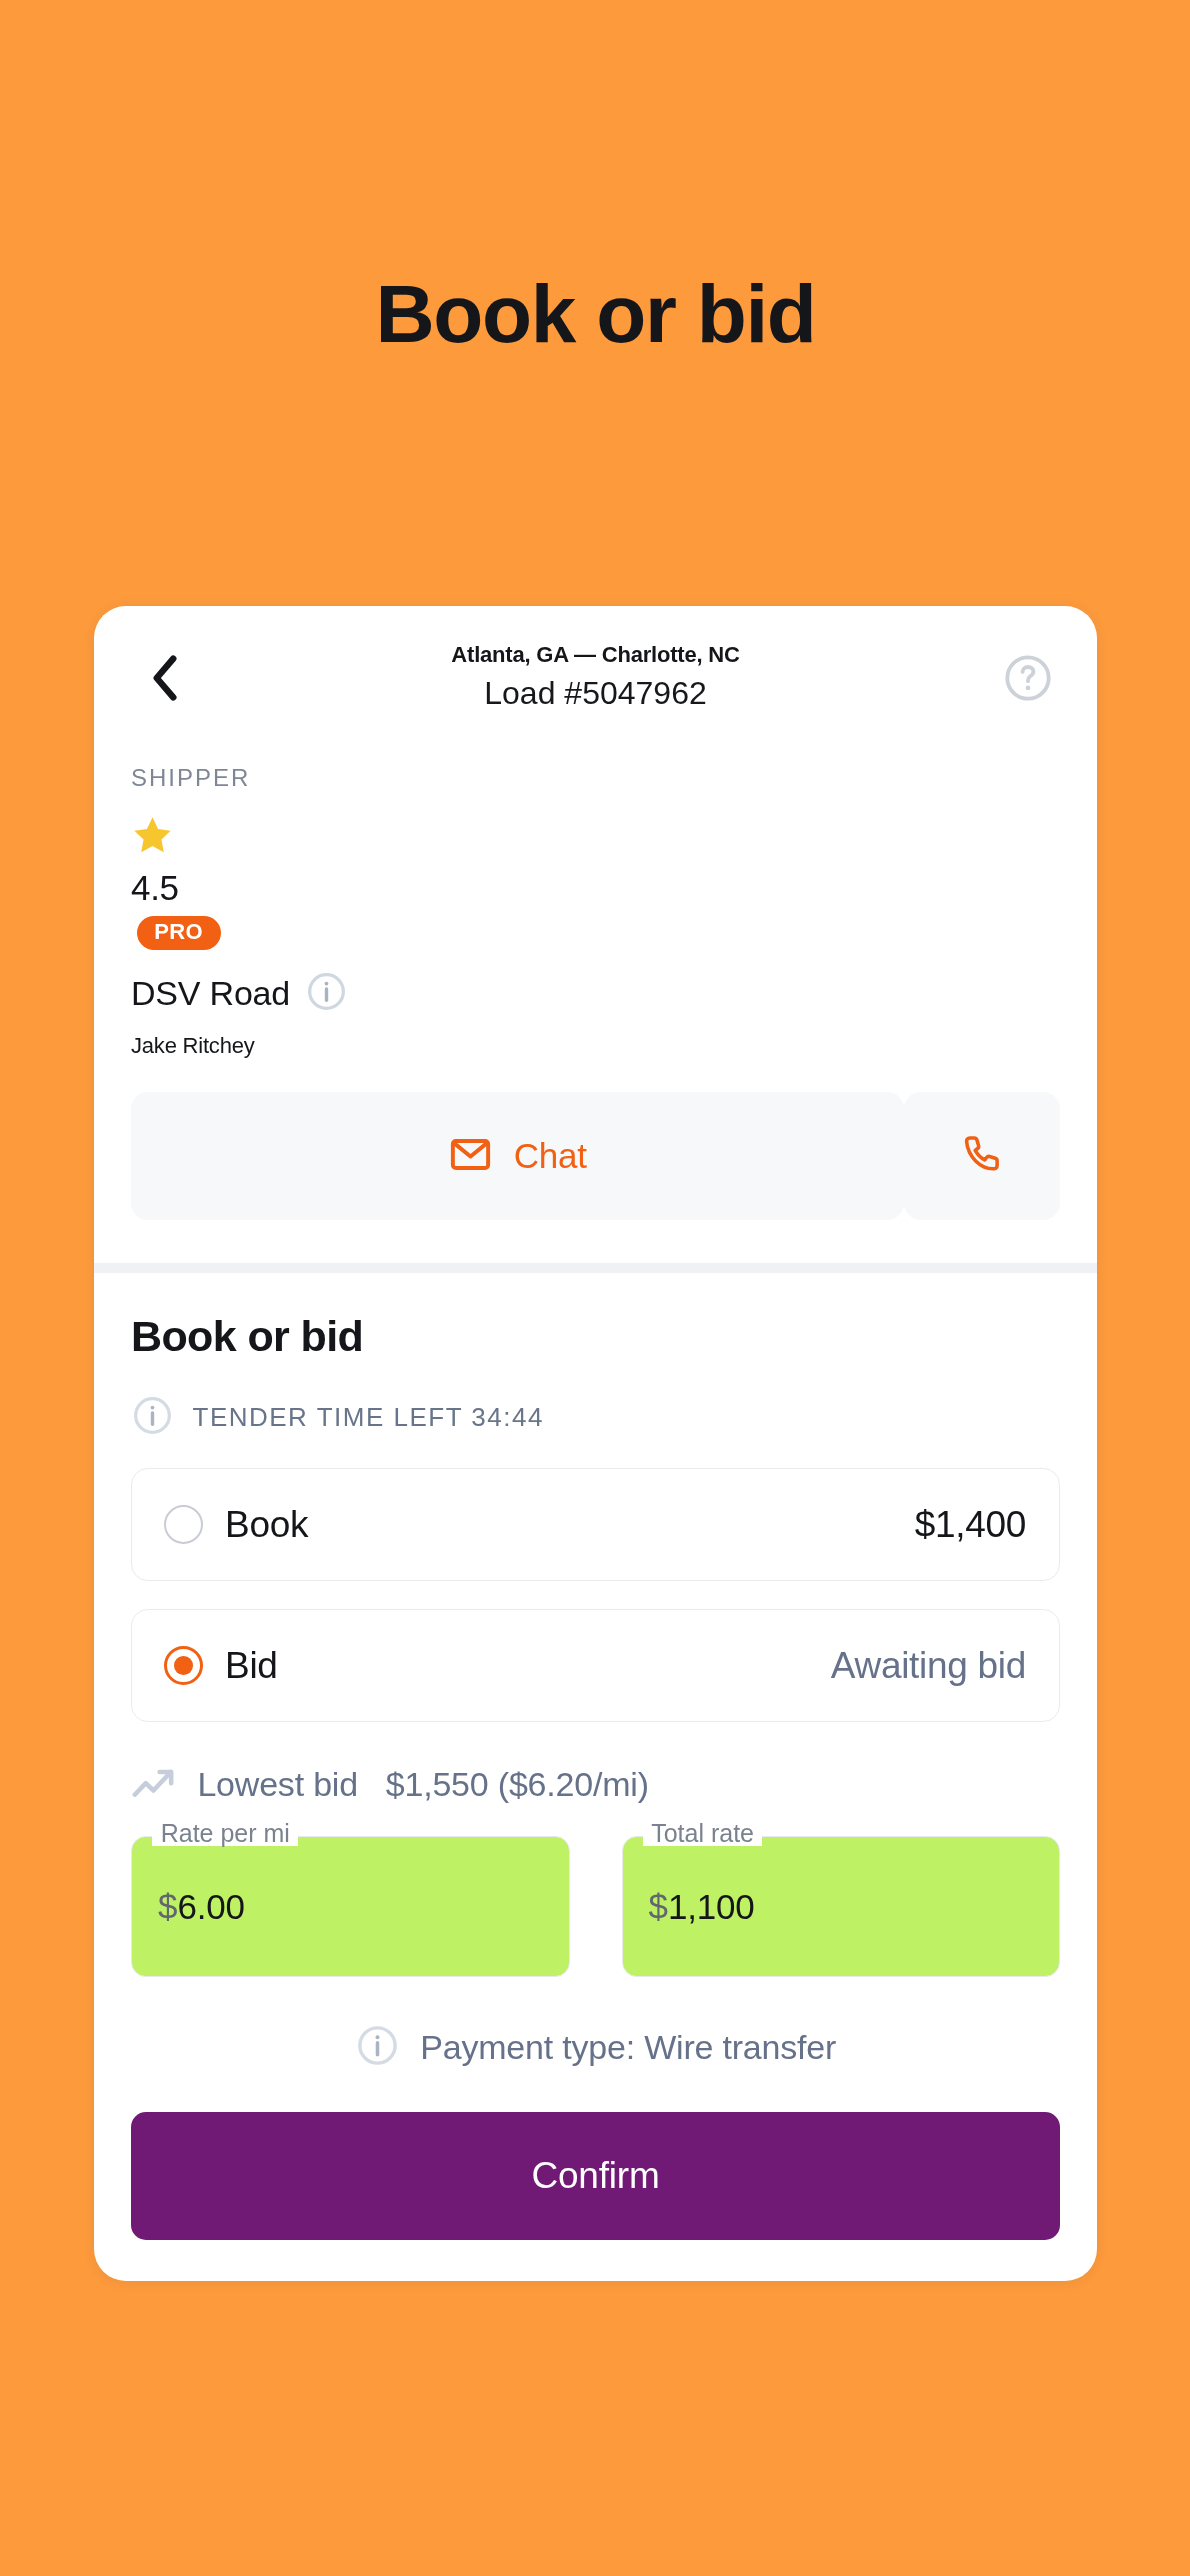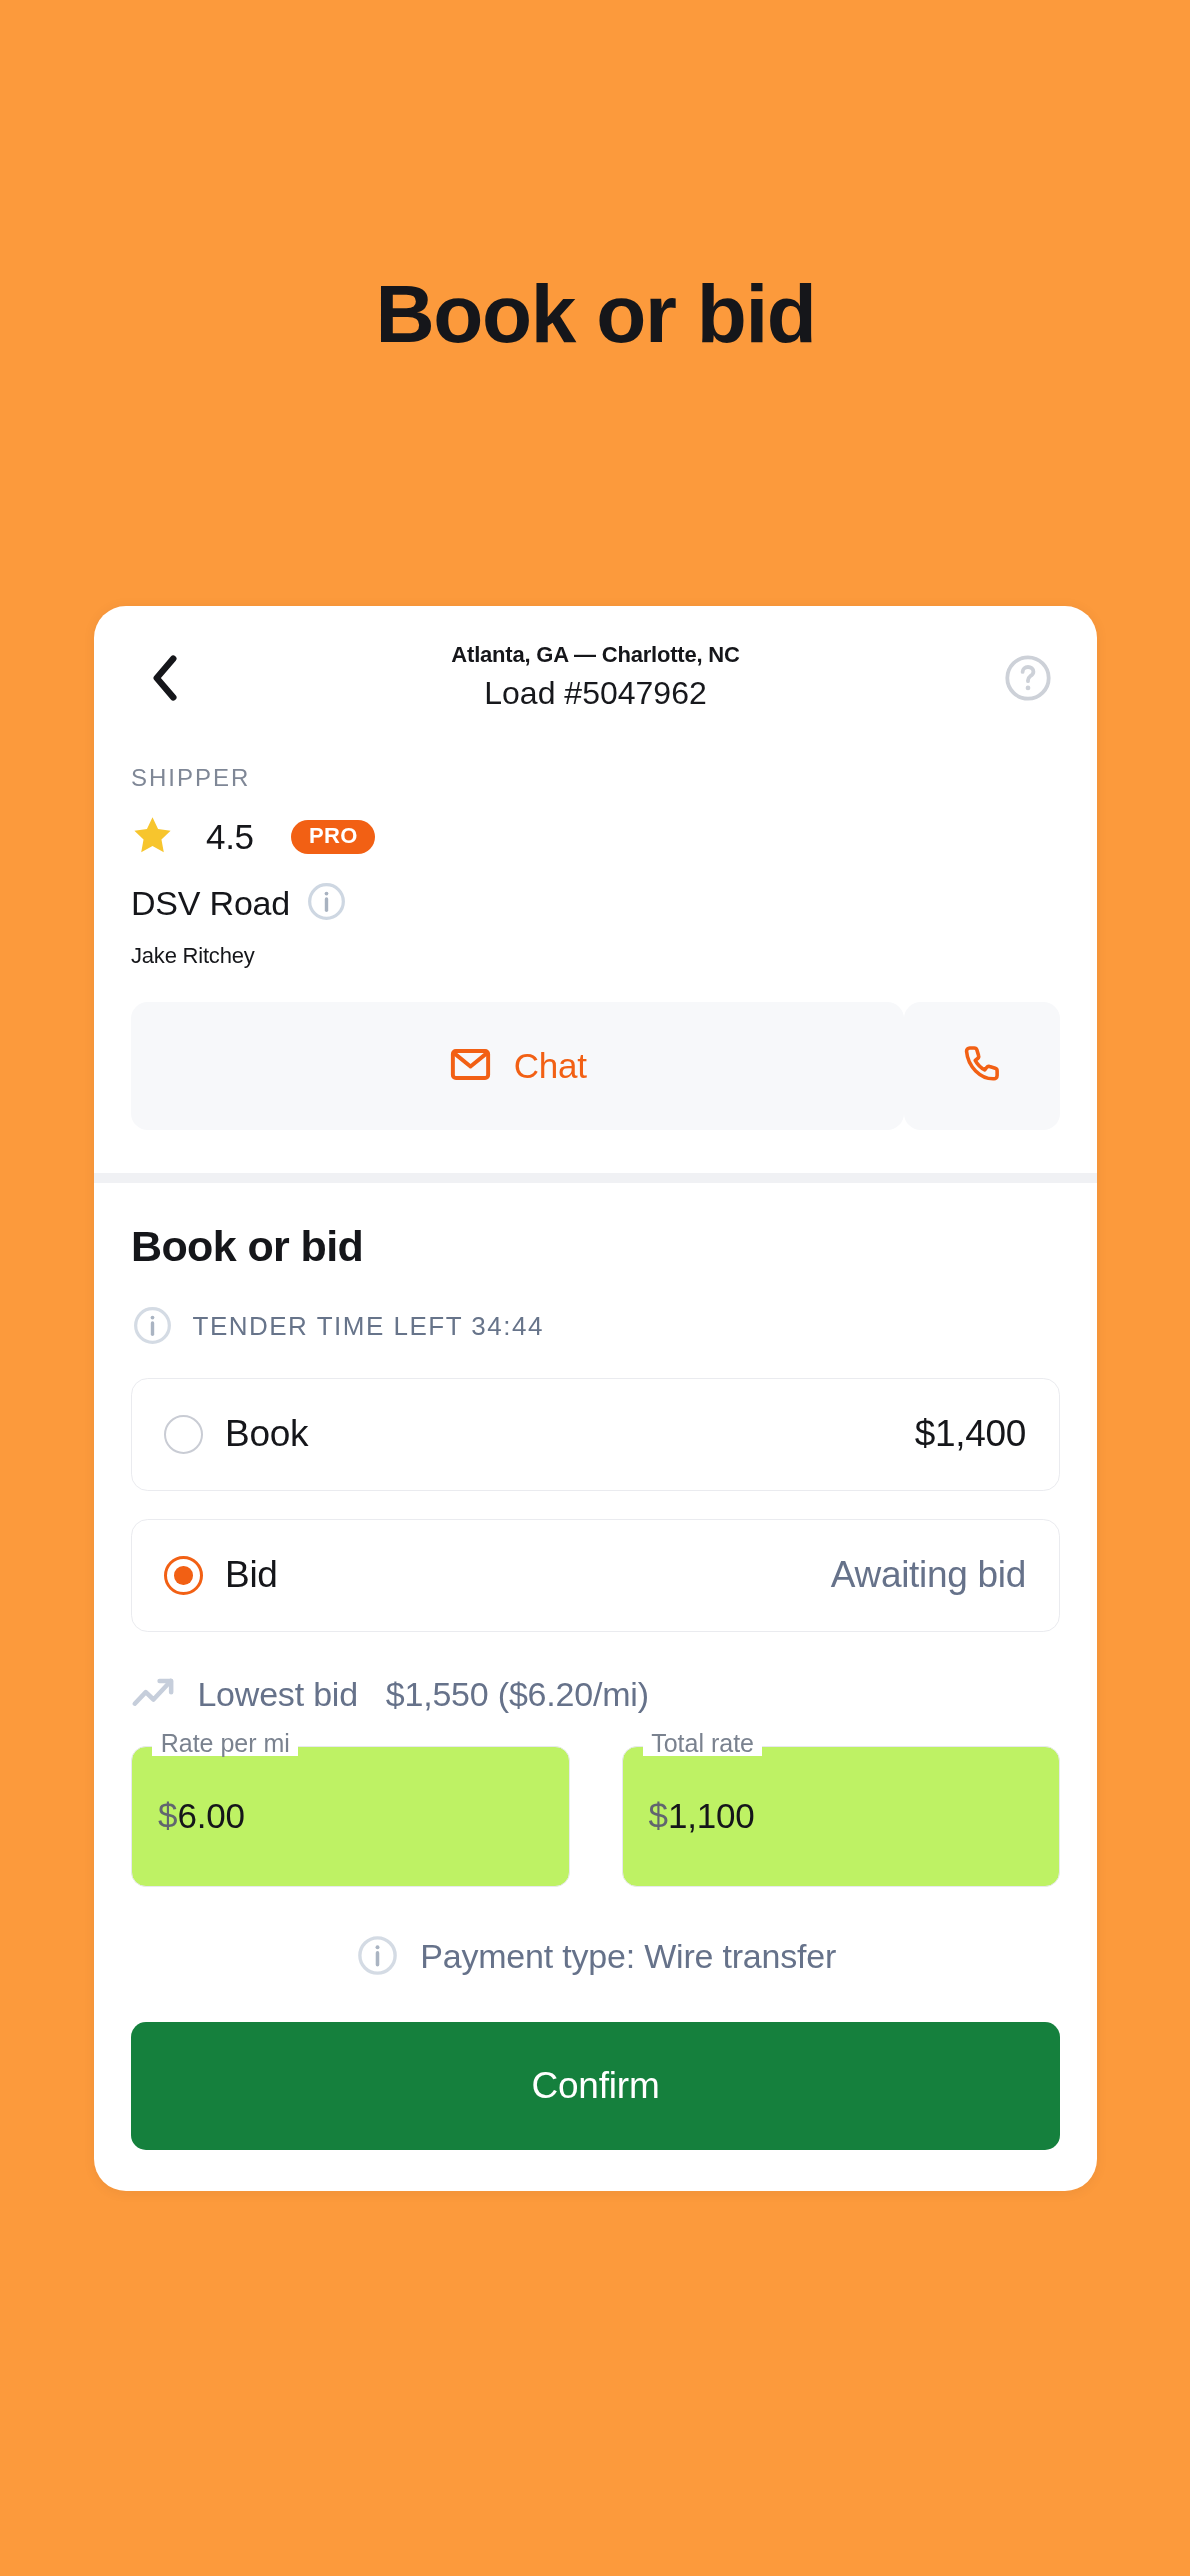--- a/index.html
+++ b/index.html
@@ -101,23 +101,24 @@
   }
   .shipper-label {
     font-size: 24px;
     letter-spacing: 2px;
     color: #7F8796;
     font-weight: 400;
     text-transform: uppercase;
   }
   .rating-row {
     display: flex;
-    align-items: center;
-    gap: 32px;
+    align-items: flex-start;
+    gap: 8px;
     margin-top: 22px;
+    flex-direction: column;
   }
   .star-icon { display: block; }
   .rating-value {
     font-size: 35px;
     font-weight: 500;
     color: #15161A;
     letter-spacing: -0.3px;
   }
   .pro-badge {
     display: inline-flex;
@@ -350,21 +351,21 @@
     font-size: 34px;
     color: #66728A;
     font-weight: 400;
     letter-spacing: -0.2px;
   }
 
   
   .confirm-btn {
     margin-top: 41px;
     height: 128px;
-    background: #15803d;
+    background: #701a75;
     border-radius: 15px;
     display: flex;
     align-items: center;
     justify-content: center;
     cursor: pointer;
     border: none;
     width: 100%;
   }
   .confirm-label {
     font-size: 37px;

